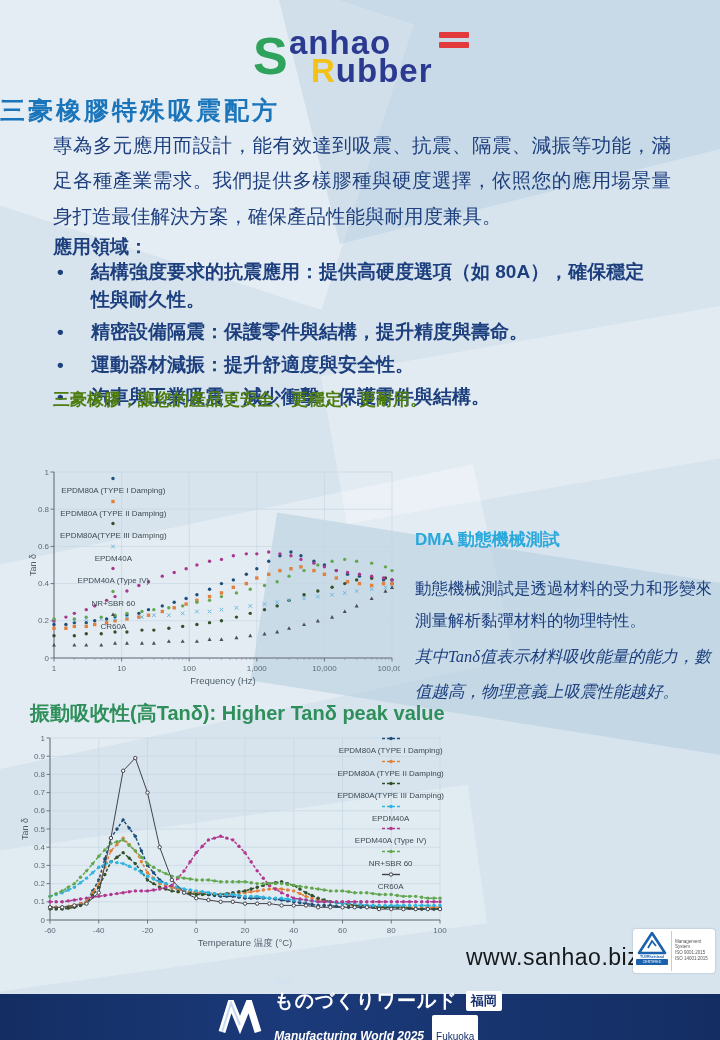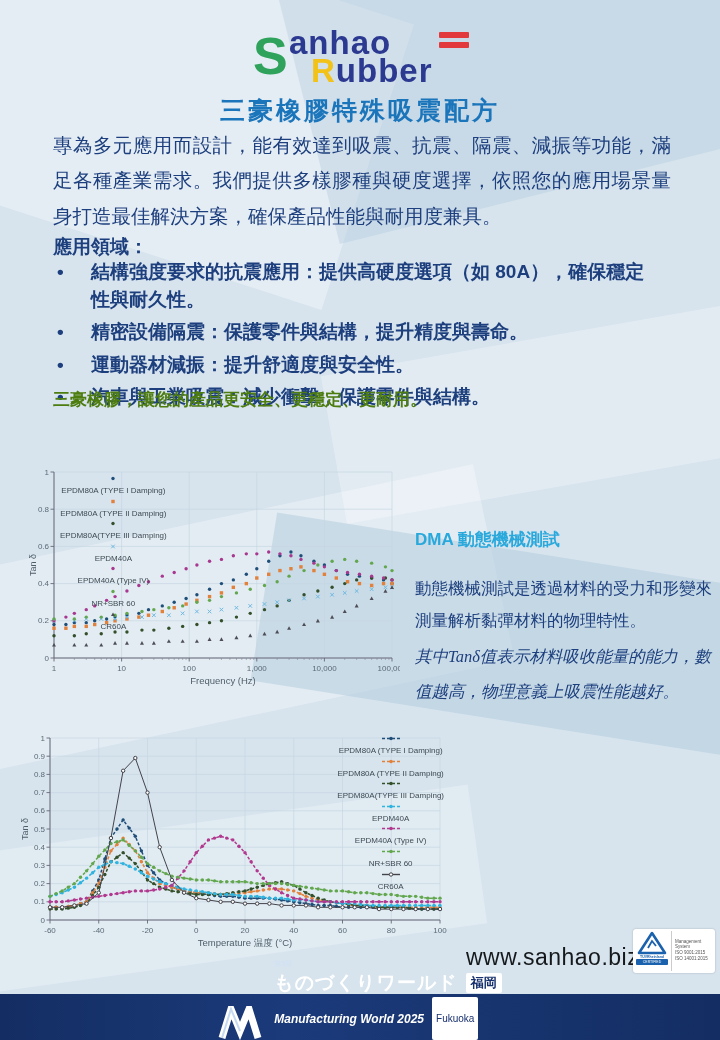--- a/index.html
+++ b/index.html
@@ -15,21 +15,21 @@
 
   
   .logo{position:absolute;left:50%;top:24px;transform:translateX(-50%);width:250px;height:66px;}
   .logo .big-s{position:absolute;left:18px;top:6px;font-size:52px;font-weight:bold;color:#2fa25c;line-height:1;}
   .logo .row1{position:absolute;left:54px;top:0px;font-size:33px;font-weight:bold;color:#2b3990;letter-spacing:1px;}
   .logo .row2{position:absolute;left:76px;top:28px;font-size:33px;font-weight:bold;color:#2b3990;letter-spacing:1px;}
   .logo .big-r{color:#f2c218;}
   .logo .eq{position:absolute;left:204px;top:8px;width:30px;height:16px;}
   .logo .eq i{display:block;width:30px;height:6px;background:#e23a3c;margin-bottom:4px;border-radius:1px;}
 
-  .main-title{position:absolute;left:0;top:94px;width:100%;text-align:center;font-size:25px;font-weight:bold;color:#1b75bb;letter-spacing:3px;}
+  .main-title{position:absolute;left:0;top:94px;width:100%;text-align:left;font-size:25px;font-weight:bold;color:#1b75bb;letter-spacing:3px;}
 
   .intro{position:absolute;left:53px;top:128px;width:618px;font-size:19.5px;line-height:1.82;color:#1d3f7d;font-weight:500;text-align:justify;}
 
   .apps-heading{position:absolute;left:53px;top:234px;font-size:19px;font-weight:bold;color:#1d3f7d;}
   .apps-list{position:absolute;left:53px;top:258px;width:608px;margin:0;padding:0;list-style:none;}
   .apps-list li{position:relative;padding-left:38px;font-size:19px;font-weight:bold;color:#1d3f7d;line-height:1.45;margin-bottom:5px;}
   .apps-list li::before{content:"\2022";position:absolute;left:4px;top:0;}
   .tagline{position:absolute;left:53px;top:388px;font-size:17px;font-weight:bold;color:#4d7c0f;}
 
   .chart-title{position:absolute;font-size:20px;font-weight:bold;color:#2f8f5b;}
@@ -51,21 +51,21 @@
   .website{position:absolute;left:466px;top:944px;font-size:23px;color:#15191c;letter-spacing:0.5px;}
 
   .tuv{position:absolute;left:633px;top:929px;width:82px;height:44px;background:#fff;border-radius:3px;box-shadow:0 0 2px rgba(0,0,0,0.25);display:flex;padding:2px;box-sizing:border-box;}
   .tuv-left{width:34px;display:flex;flex-direction:column;align-items:center;}
   .tuv-tri{width:30px;height:24px;}
   .tuv-brand{font-size:3.5px;font-weight:bold;color:#1a62ad;}
   .tuv-cert{width:32px;text-align:center;font-size:3.5px;color:#fff;background:#1a62ad;border-radius:1px;padding:1px 0;}
   .tuv-right{flex:1;padding-left:3px;border-left:1px solid #ccc;margin-left:2px;display:flex;flex-direction:column;justify-content:center;gap:1px;}
   .tuv-line{font-size:4.5px;color:#555;line-height:1.1;}
 
-  .banner{position:absolute;left:0;top:994px;width:720px;height:46px;background:linear-gradient(90deg,#142e63,#1b3a7a 40%,#142e63);display:flex;align-items:flex-end;justify-content:center;gap:12px;}
+  .banner{position:absolute;left:0;top:994px;width:720px;height:46px;background:linear-gradient(90deg,#142e63,#1b3a7a 40%,#142e63);display:flex;align-items:center;justify-content:center;gap:12px;}
   .banner-text{color:#fff;}
   .b-edition{font-size:7px;color:#cfe0f5;margin-bottom:1px;}
   .b-row1{display:flex;align-items:center;gap:8px;}
   .b-jp{font-size:19px;font-weight:bold;letter-spacing:1px;}
   .b-box-jp{background:#fff;color:#17306e;font-size:13px;font-weight:bold;padding:1px 5px;border-radius:2px;}
   .b-row2{display:flex;align-items:center;gap:8px;margin-top:1px;}
   .b-en{font-size:12px;font-weight:bold;font-style:italic;}
   .b-box-en{background:#fff;color:#17306e;font-size:10px;font-weight:normal;padding:16px 4px;border-radius:2px;}
 </style>
 </head>
@@ -427,20 +427,21 @@
         </div>
       </div>
   </div>
 
   <div class="dma">
     <div class="dma-heading">DMA 動態機械測試</div>
     <div class="dma-body">動態機械測試是透過材料的受力和形變來測量解析黏彈材料的物理特性。</div>
     <div class="dma-note">其中Tanδ值表示材料吸收能量的能力，數值越高，物理意義上吸震性能越好。</div>
   </div>
 
+  <div class="chart-title ct2">振動吸收性(高Tanδ): Higher Tanδ peak value</div>
   <div class="chartbox cb2">
     <svg width="430" height="234" viewBox="0 0 430 234">
         <line x1="30" y1="8" x2="30" y2="190" stroke="#c6d7e2" stroke-width="0.7"></line>
         <line x1="78.75" y1="8" x2="78.75" y2="190" stroke="#c6d7e2" stroke-width="0.7"></line>
         <line x1="127.5" y1="8" x2="127.5" y2="190" stroke="#c6d7e2" stroke-width="0.7"></line>
         <line x1="176.25" y1="8" x2="176.25" y2="190" stroke="#c6d7e2" stroke-width="0.7"></line>
         <line x1="225" y1="8" x2="225" y2="190" stroke="#c6d7e2" stroke-width="0.7"></line>
         <line x1="273.75" y1="8" x2="273.75" y2="190" stroke="#c6d7e2" stroke-width="0.7"></line>
         <line x1="322.5" y1="8" x2="322.5" y2="190" stroke="#c6d7e2" stroke-width="0.7"></line>
         <line x1="371.25" y1="8" x2="371.25" y2="190" stroke="#c6d7e2" stroke-width="0.7"></line>

